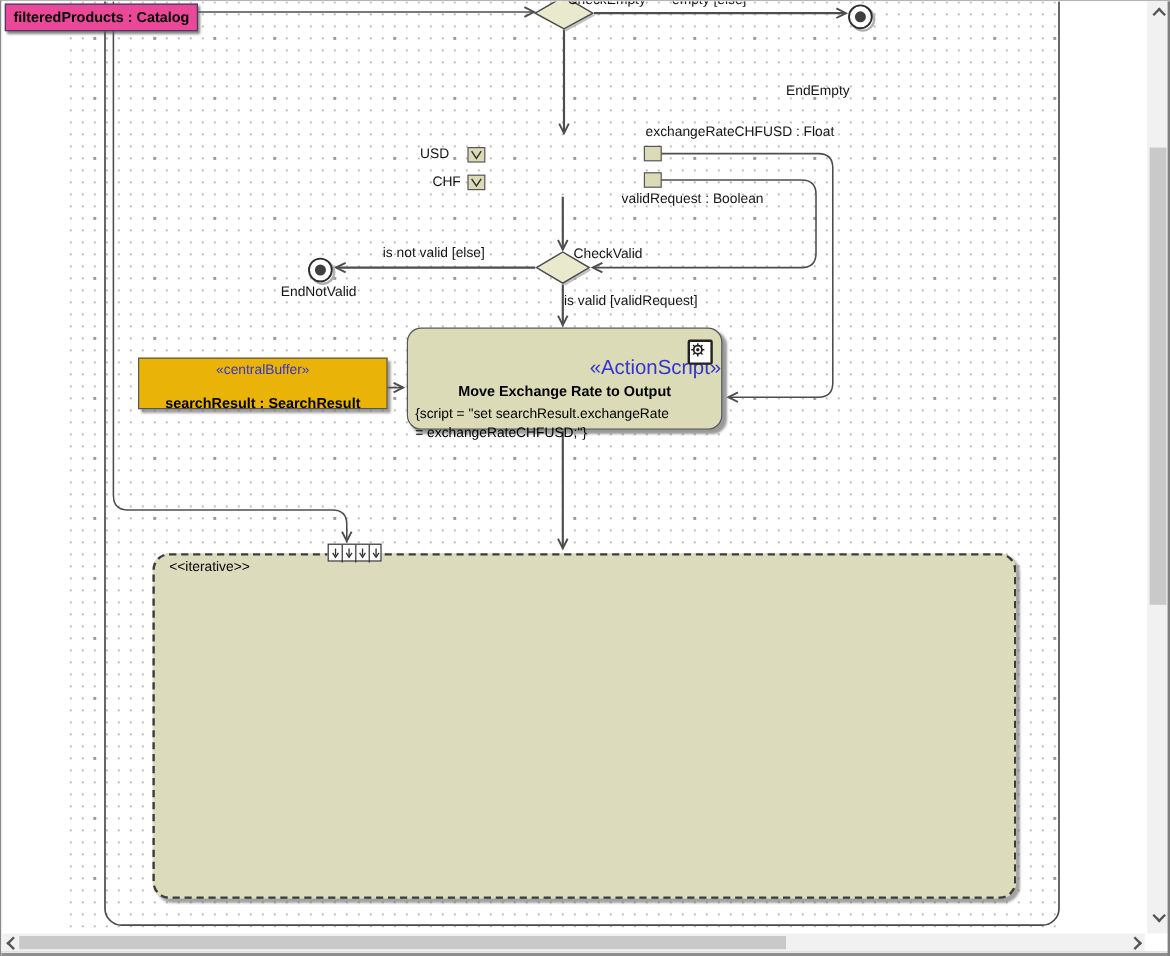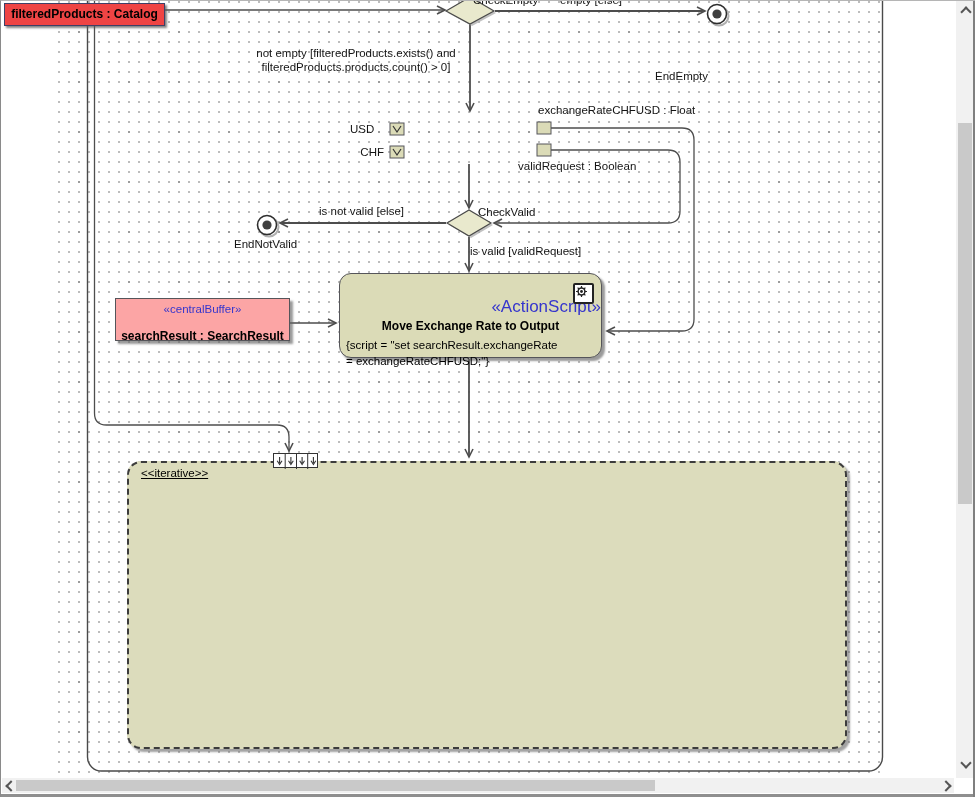--- a/index.html
+++ b/index.html
@@ -23,21 +23,21 @@
   }
   svg{position:absolute; left:0; top:0;}
   .lbl{
     position:absolute; font-size:11.5px; color:#141414; white-space:nowrap;
     line-height:14px;
   }
   .blue{color:#3535cd;}
   .node{position:absolute; box-sizing:border-box;}
   #obj-label{
     left:2px; top:2px; width:161px; height:23px;
-    background:#ef4444; border:1px solid #3f3f66;
+    background:#ec4899; border:1px solid #3f3f66;
     box-shadow:2px 2px 2px rgba(90,90,90,.75);
     font-size:12px; font-weight:bold; text-align:center; line-height:21px;
   }
   #ger-node{
     left:402px; top:112px; width:133px; height:50px;
     background:#ccffcc; border:1.5px solid #78917a; border-radius:10px;
     box-shadow:2.5px 2.5px 2px rgba(100,100,100,.65);
     text-align:center; padding-top:7px;
   }
   #ger-node .t1{font-size:12px; font-weight:bold;}
@@ -49,33 +49,33 @@
     padding-top:8px;
   }
   #as-node .st{font-size:17px; text-align:right;margin-top:15px;}
   #as-node .t1{font-size:12px; font-weight:bold; text-align:center; margin-top:2px;}
   #as-node .sc{font-size:11.5px; text-align:left; padding-left:6px; margin-top:4px; line-height:16px;}
   #gear{
     position:absolute; right:7px; top:9px; width:17px; height:17px;
     background:#ffffff; border:2px solid #222; border-radius:2px;
   }
   #cb-node{
-    left:113px; top:297px; width:175px; height:43px;
-    background:#fca5a5; border:1px solid #55555a;
+    left:113px; top:297px; width:208px; height:43px;
+    background:#eab308; border:1px solid #55555a;
     box-shadow:3px 3px 2px rgba(100,100,100,.65);
     text-align:center; padding-top:4px;
   }
   #cb-node .st{font-size:11.5px;}
   #cb-node .t1{font-size:12px; font-weight:bold; margin-top:14px;}
   #region{
     left:125px; top:460px; width:720px; height:288px;
     background:#dcdcbc; border:2px dashed #3c3c3c; border-radius:14px;
     box-shadow:3px 3px 2px rgba(100,100,100,.6);
   }
-  #region .st{font-size:11.5px; padding:4px 0 0 12px;text-decoration:underline;}
+  #region .st{font-size:11.5px; padding:4px 0 0 12px;}
   #exp-node{
     left:271px; top:452px; width:45px; height:15px;
     background:#ffffff; border:1px solid #333;
   }
   
   .sb{position:absolute; background:#f1f1f1;}
   #vsb{left:955px; top:0; width:18px; height:777px;}
   #hsb{left:1px; top:777px; width:952px; height:15px;}
   #sb-corner{position:absolute; left:953px; top:777px; width:20px; height:15px; background:#ffffff;}
   .thumb{position:absolute; background:#c9c9c9;}
@@ -191,24 +191,20 @@
           <path d="M16.9,3 V9 M14.5,6.8 L16.9,10.5 L19.3,6.8"></path>
           <path d="M28.1,3 V9 M25.7,6.8 L28.1,10.5 L30.5,6.8"></path>
           <path d="M39.4,3 V9 M37,6.8 L39.4,10.5 L41.8,6.8"></path>
         </g>
       </svg>
     </div>
 
     <div class="lbl" style="left:471px; top:-8px;">CheckEmpty</div>
     <div class="lbl" style="left:558px; top:-8px;">empty [else]</div>
     <div class="lbl" style="left:653px; top:24px;margin-top:44px;">EndEmpty</div>
-    <div class="lbl" style="left:240px; top:45px; width:228px; text-align:center; white-space:normal;">
-      <div>not empty [filteredProducts.exists() and</div>
-      <div>filteredProducts.products.count() &gt; 0]</div>
-    </div>
     <div class="lbl" style="left:348px; top:121px; width:34px; text-align:left;">USD</div>
     <div class="lbl" style="left:348px; top:144px; width:34px; text-align:right;">CHF</div>
     <div class="lbl" style="left:536px; top:102px;">exchangeRateCHFUSD : Float</div>
     <div class="lbl" style="left:516px; top:158px;">validRequest : Boolean</div>
     <div class="lbl" style="left:476px; top:204px;">CheckValid</div>
     <div class="lbl" style="left:317px; top:203px;">is not valid [else]</div>
     <div class="lbl" style="left:232px; top:236px;">EndNotValid</div>
     <div class="lbl" style="left:468px; top:243px;">is valid [validRequest]</div>
   </div>
 

